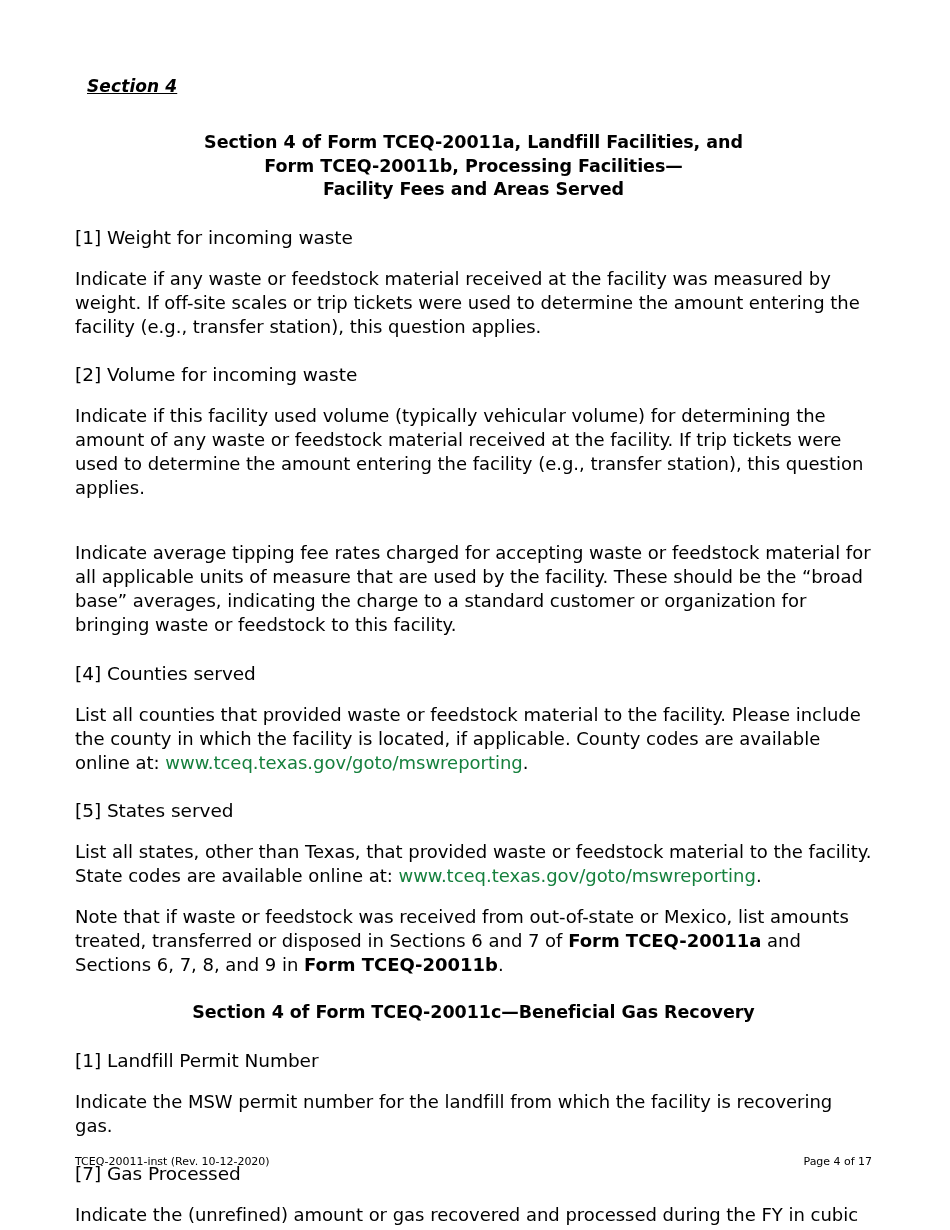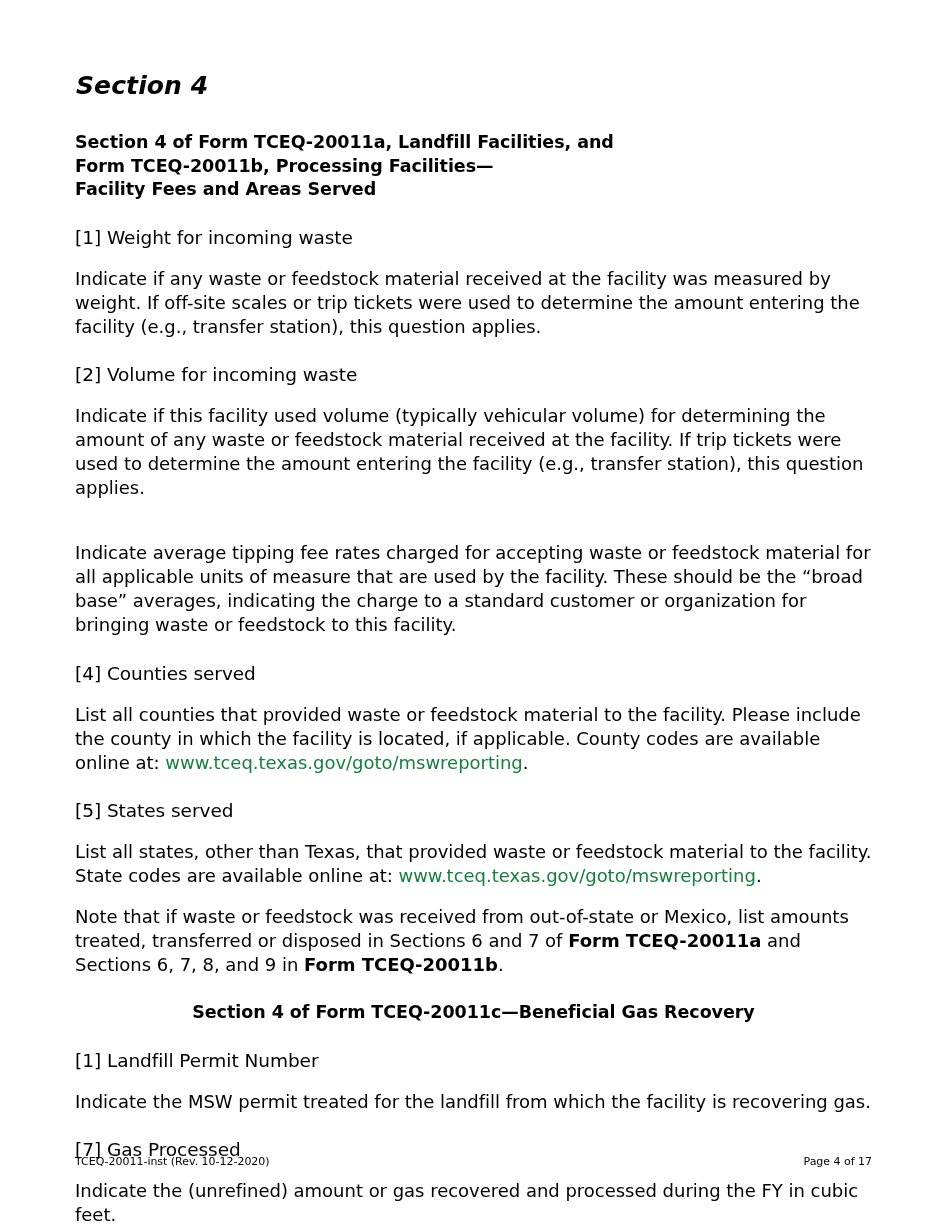--- a/index.html
+++ b/index.html
@@ -19,30 +19,32 @@
   }
   .content {
     position: absolute;
     left: 75px;
     top: 74px;
     width: 797px;
   }
 
   
   .running-head {
-    font-size: 25px;
+    font-size: 17px;
     font-weight: bold;
     font-style: italic;
     line-height: 24px;
     letter-spacing: 0.1px;
-    margin: 0 0 0 1px;
+    margin: 0 0 0 12px;
+    text-decoration: underline;
   }
 
   
   .doc-title {
+    text-align: center;
     font-size: 17.5px;
     font-weight: bold;
     line-height: 23.5px;
     margin: 33px 0 0 0;
     letter-spacing: -0.05px;
   }
   .doc-title .tl {
     display: block;
   }
 
@@ -138,21 +140,21 @@
 
     <div class="sp-para-before"></div>
     <p class="body"><span>Note that if waste or feedstock was received from out-of-state or Mexico, list amounts treated, transferred or disposed in Sections 6 and 7 of </span><span class="b">Form TCEQ-20011a</span><span> and Sections 6, 7, 8, and 9 in </span><span class="b">Form TCEQ-20011b</span><span>.</span></p>
 
     <div class="sp-head-before"></div>
     <div class="sub-title">Section 4 of Form TCEQ-20011c—Beneficial Gas Recovery</div>
 
     <div class="sp-head-before"></div>
     <h2 class="sec-head">[1] Landfill Permit Number</h2>
     <div class="sp-para-before"></div>
-    <p class="body">Indicate the MSW permit treated for the landfill from which the facility is recovering gas.</p>
+    <p class="body">Indicate the MSW permit number for the landfill from which the facility is recovering gas.</p>
 
     <div class="sp-head-before"></div>
     <h2 class="sec-head">[7] Gas Processed</h2>
     <div class="sp-para-before"></div>
     <p class="body">Indicate the (unrefined) amount or gas recovered and processed during the FY in cubic feet.</p>
 
   </div>
 
   <div class="footer">
     <span>TCEQ-20011-inst (Rev. 10-12-2020)</span>

